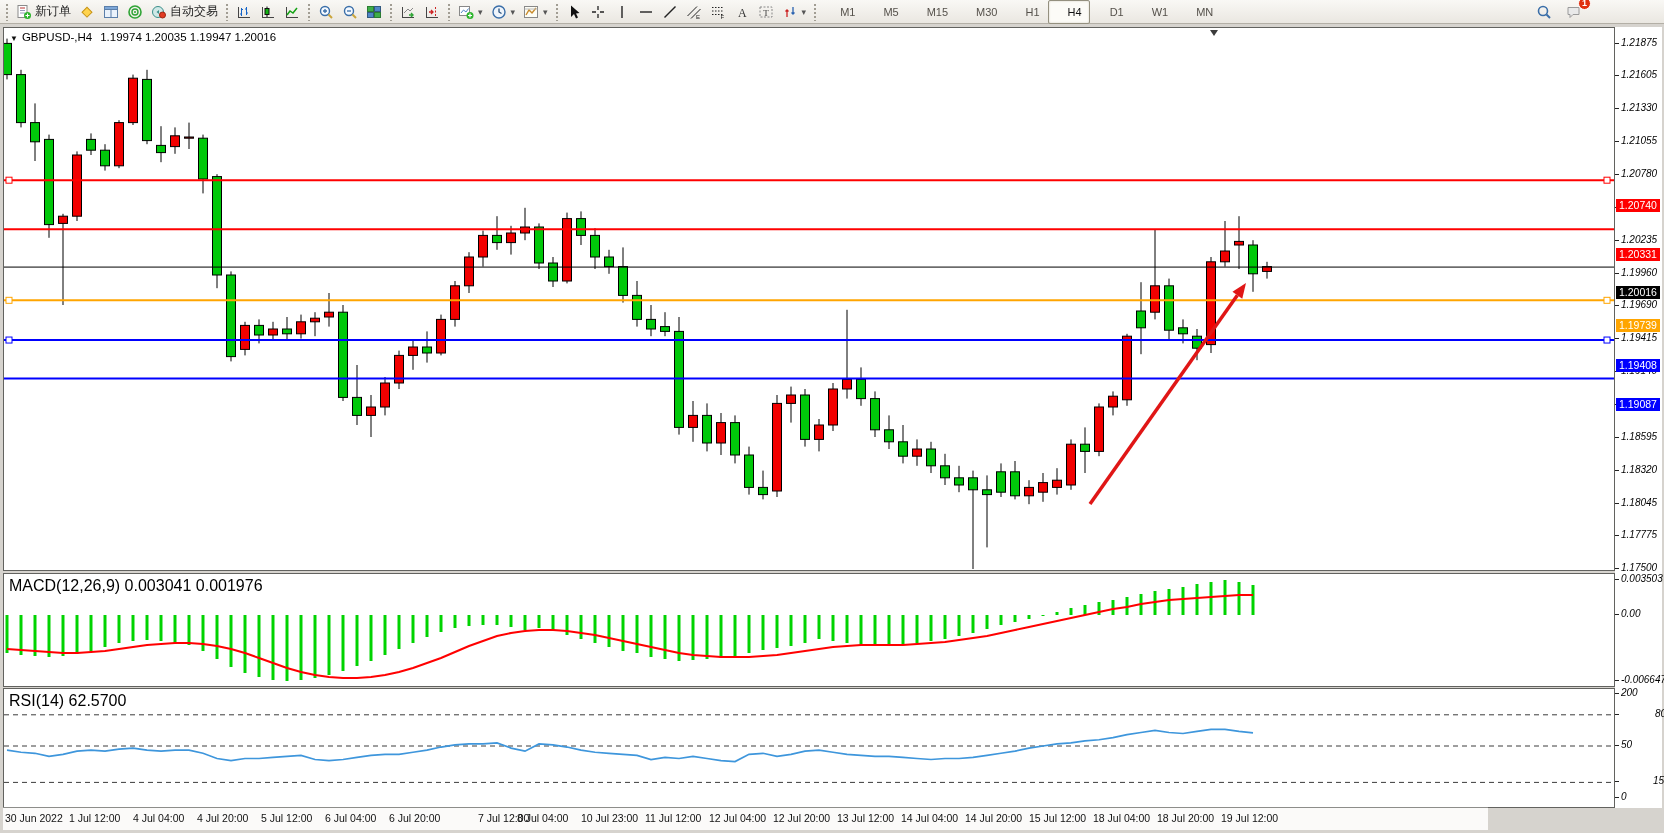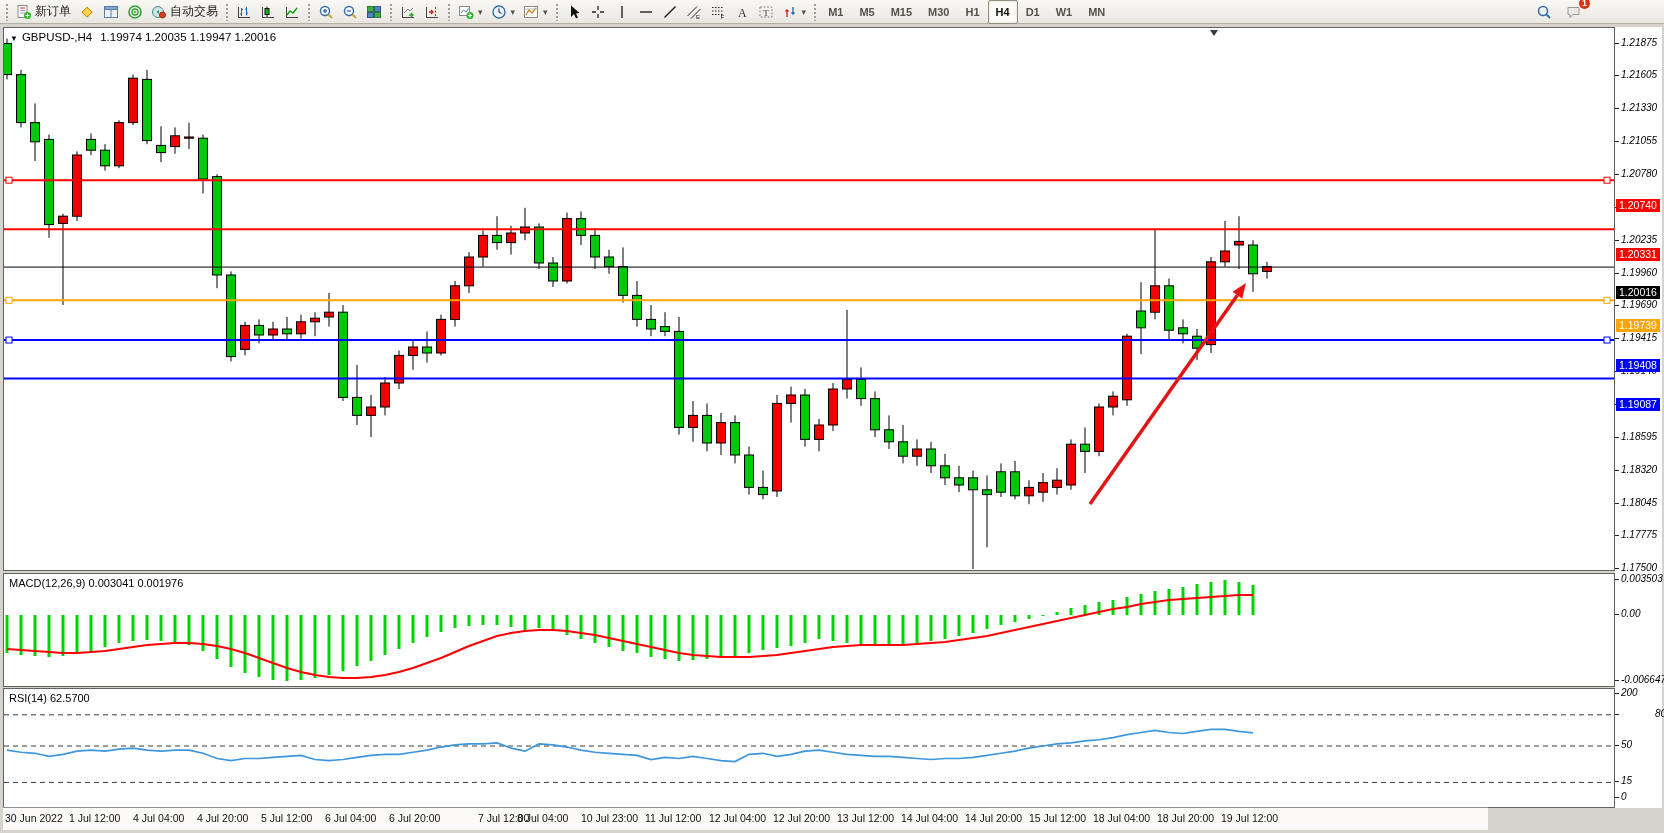--- a/index.html
+++ b/index.html
@@ -4,35 +4,35 @@
 <style>
   html,body{margin:0;padding:0;background:#d6d3ce;font-family:"Liberation Sans",sans-serif;}
   #app{position:relative;width:1664px;height:833px;overflow:hidden;background:#d6d3ce;padding-left:32px;}
   
   #toolbar{position:absolute;left:0;top:0;width:1664px;height:24px;
     background:linear-gradient(#f9f8f5,#eae7e1);border-bottom:1px solid #b3afa6;
     display:flex;align-items:center;padding:0 2px;box-sizing:border-box;}
   .tb-btn{display:flex;align-items:center;gap:3px;height:20px;padding:1px 3px;border:1px solid transparent;border-radius:2px;cursor:default;flex:0 0 auto;}
   .tb-btn.active{border:1px solid #94907f;background:#fcfbf7;box-shadow:inset 0 0 2px #cfcabe;}
   .tb-label{font-size:12px;color:#222;white-space:nowrap;}
-  .tb-tf{font-size:11px;color:#55514b;font-weight:bold;padding:2px 4px;}
+  .tb-tf{font-size:11px;color:#55514b;font-weight:normal;padding:2px 4px;margin-left:12px;}
   .tb-tf.active{color:#111;}
   .tb-dd{font-size:9px;color:#555;margin-left:1px;}
   .tb-grip{width:4px;height:18px;margin:0 3px;background-image:radial-gradient(#a19d93 0.8px,transparent 1px);background-size:4px 4px;}
   .tb-icon{width:16px;height:16px;display:inline-block;}
   .tb-icon svg{display:block;}
   #tb-right{margin-left:auto;margin-right:76px;display:flex;align-items:center;gap:6px;}
   .badge{position:absolute;right:-6px;top:-4px;background:#e03010;color:#fff;border-radius:8px;font-size:9px;line-height:11px;min-width:11px;text-align:center;font-weight:bold;border:1px solid #fff;}
   
   .pane{position:absolute;background:#fff;border:1px solid #62625f;box-sizing:content-box;}
   .pane svg{position:absolute;left:0;top:0;}
   #chart-title{position:absolute;left:6px;top:3px;font-size:11.5px;color:#000;white-space:nowrap;}
   #chart-title .dd{font-size:8px;margin-right:4px;color:#111;}
   #chart-title .num{margin-left:8px;}
-  .ind-label{position:absolute;left:5px;top:3px;font-size:11px;color:#000;white-space:nowrap;}
+  .ind-label{position:absolute;left:5px;top:3px;font-size:16px;color:#000;white-space:nowrap;}
   
   #axisCol{position:absolute;left:1615px;top:27px;width:47px;height:781px;background:#fff;}
   .tickmark{position:absolute;left:0;width:4px;height:1px;background:#222;}
   .tick-label{position:absolute;left:6px;font-size:10px;color:#000;white-space:nowrap;font-style:italic;}
   .price-badge{position:absolute;left:1px;height:13px;line-height:13px;font-size:10.5px;color:#fff;padding:0 3px;white-space:nowrap;}
   
   #timeAxis{position:absolute;left:3px;top:807px;width:1485px;height:22px;background:#fbfaf9;border-top:1px solid #8d8d8a;}
   .time-label{position:absolute;top:4px;font-size:10.5px;color:#111;white-space:nowrap;}
 </style>
 </head>
@@ -869,21 +869,21 @@
       <div class="tick-label" style="top: 581px;">0.00</div>
       <div class="tickmark" style="top: 653.47px;"></div>
       <div class="tick-label" style="top: 647.47px;">-0.006647</div>
       <div class="tickmark" style="top: 666px;"></div>
       <div class="tick-label" style="top: 660px;">200</div>
       <div class="tickmark" style="top: 686.8px;"></div>
       <div class="tick-label" style="top: 680.8px; margin-left: 34px;">80</div>
       <div class="tickmark" style="top: 718px;"></div>
       <div class="tick-label" style="top: 712px;">50</div>
       <div class="tickmark" style="top: 754.4px;"></div>
-      <div class="tick-label" style="top: 748.4px;">15</div>
+      <div class="tick-label" style="top: 748.4px; margin-left: 32px;">15</div>
       <div class="tickmark" style="top: 770px;"></div>
       <div class="tick-label" style="top: 764px;">0</div>
       <div class="price-badge" style="top: 172.2px; background: rgb(255, 0, 0);">1.20740</div>
       <div class="price-badge" style="top: 221.28px; background: rgb(255, 0, 0);">1.20331</div>
       <div class="price-badge" style="top: 259.08px; background: rgb(0, 0, 0);">1.20016</div>
       <div class="price-badge" style="top: 292.32px; background: rgb(255, 165, 0);">1.19739</div>
       <div class="price-badge" style="top: 332.04px; background: rgb(0, 0, 255);">1.19408</div>
       <div class="price-badge" style="top: 370.56px; background: rgb(0, 0, 255);">1.19087</div>
     </div>
   <div id="timeAxis">

